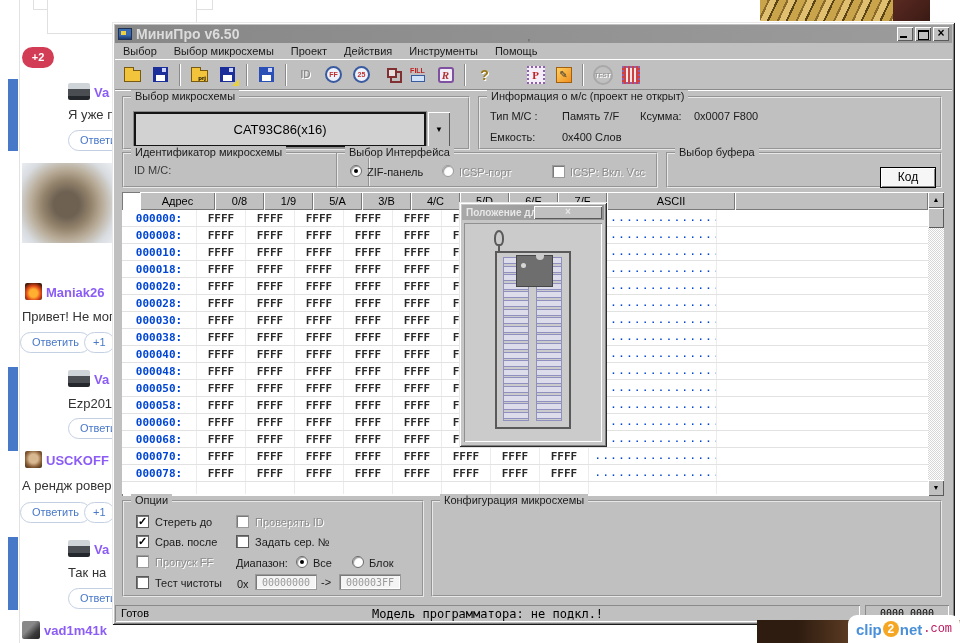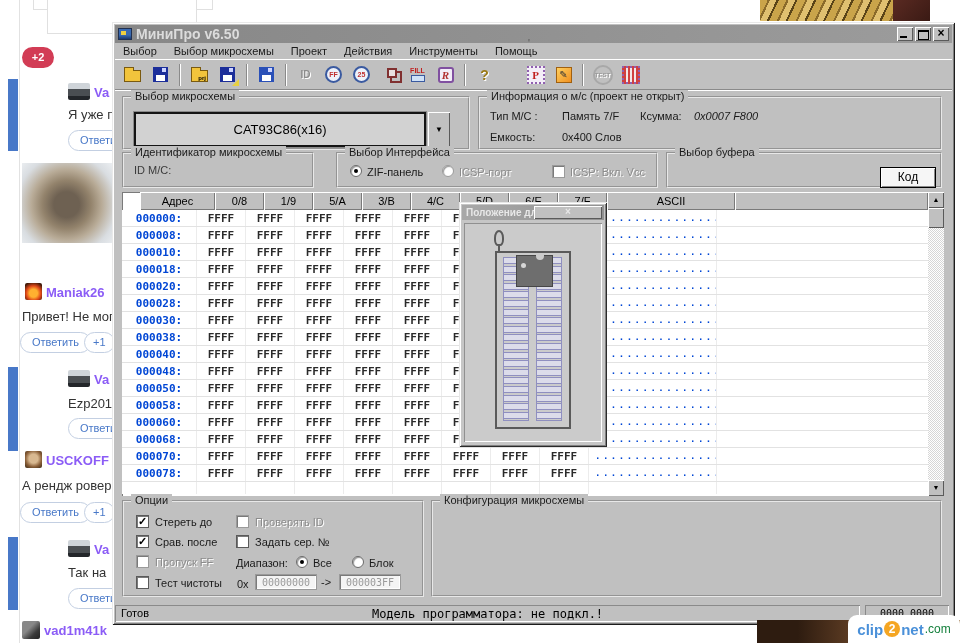--- a/index.html
+++ b/index.html
@@ -27,21 +27,21 @@
   .paint-tr { position:absolute; left:760px; top:0; width:133px; height:21px;
     background:repeating-linear-gradient(115deg,#caa44a 0 7px,#8a6a2a 7px 9px,#e0c070 9px 15px,#5a4418 15px 17px); }
   .paint-tr2 { position:absolute; left:893px; top:0; width:37px; height:21px; background:linear-gradient(135deg,#5a2a22,#3a1a14); }
   .photo-br { position:absolute; left:757px; top:620px; width:203px; height:23px; z-index:40;
     background:linear-gradient(90deg,#2e1c10 0 20%,#5a3a22 45%,#86603e 75%,#a9845c 100%); }
   .cliptab { position:absolute; left:848px; top:615px; width:112px; height:28px; background:#fff; border-radius:9px 9px 0 0; z-index:50;
     display:flex; align-items:center; justify-content:center; gap:1px; }
   .cl-blue { color:#4a90d9; font-weight:bold; font-size:15px; }
   .cl-2 { display:inline-block; width:16px; height:16px; border-radius:50%; background:#f5a623; color:#fff; font-size:12px;
     font-weight:bold; text-align:center; line-height:16px; }
-  .cl-com { color:#15803d; font-size:12px; }
+  .cl-com { color:#be185d; font-size:12px;font-family:Liberation Mono, monospace; }
 
   
   .win { position:absolute; left:112px; top:22px; width:843px; height:603px; background:#c0c0c0; z-index:10;
     box-shadow: inset 1px 1px 0 #e9e9e9, inset -1px -1px 0 #1c1c1c, inset 2px 2px 0 #fff, inset -2px -2px 0 #7f7f7f; }
   .titlebar { position:absolute; left:3px; top:3px; width:837px; height:18px; background:linear-gradient(90deg,#878787,#9c9c9c);
     display:flex; align-items:center; padding:0 3px; }
   .appicon { width:14px; height:12px; background:linear-gradient(180deg,#3a6ab0 0 60%,#1a3a70); border:1px solid #203050;
     position:relative; margin-right:4px; }
   .appicon::after { content:""; position:absolute; left:2px; top:2px; width:5px; height:4px; background:#f0d040; }
   .title-text { color:#dcdcdc; font-size:14px; font-weight:bold; flex:1; }
@@ -314,26 +314,26 @@
       <span class="legend">Выбор микросхемы</span>
       <div class="combo-field">CAT93C86(x16)</div>
       <div class="combo-btn"><span>▼</span></div>
     </div>
 
     <div class="grp" style="left:366px; top:74px; width:464px; height:54px;">
       <span class="legend">Информация о м/с (проект не открыт)</span>
       <span class="ilab" style="left:10px; top:12px;">Тип М/С :</span>
       <span class="ilab" style="left:82px; top:12px;">Память  7/F</span>
       <span class="ilab" style="left:160px; top:12px;">Ксумма:</span>
-      <span class="ilab" style="left:214px; top:12px;font-style:italic;">0x0007 F800</span>
+      <span class="ilab" style="left:214px; top:12px;">0x0007 F800</span>
       <span class="ilab" style="left:10px; top:33px;">Емкость:</span>
       <span class="ilab" style="left:82px; top:33px;">0x400 Слов</span>
     </div>
 
-    <div class="grp" style="left:10px; top:130px; width:192px; height:36px;padding-left:18px;">
+    <div class="grp" style="left:10px; top:130px; width:248px; height:36px;padding-left:18px;">
       <span class="legend">Идентификатор микросхемы</span>
       <span class="ilab" style="left:10px; top:10px; color:#3a3a3a;">ID М/С:</span>
     </div>
 
     <div class="grp" style="left:554px; top:130px; width:276px; height:36px;">
       <span class="legend">Выбор буфера</span>
       <div class="btn-kod">Код</div>
     </div>
 
     <div class="grp" style="left:224px; top:130px; width:322px; height:36px;">

